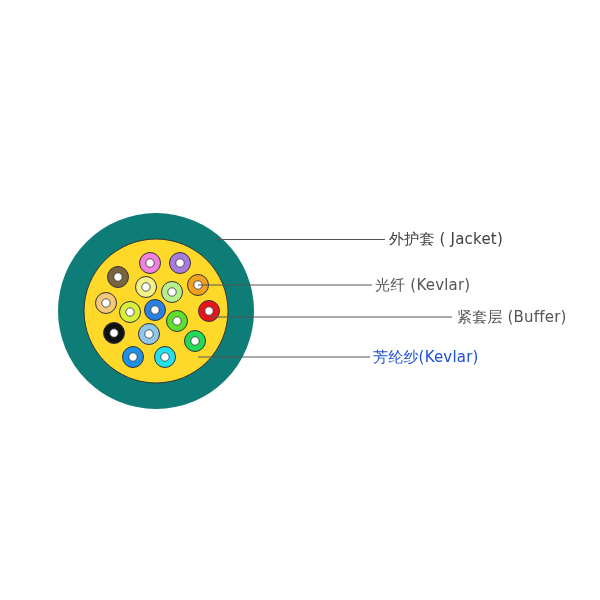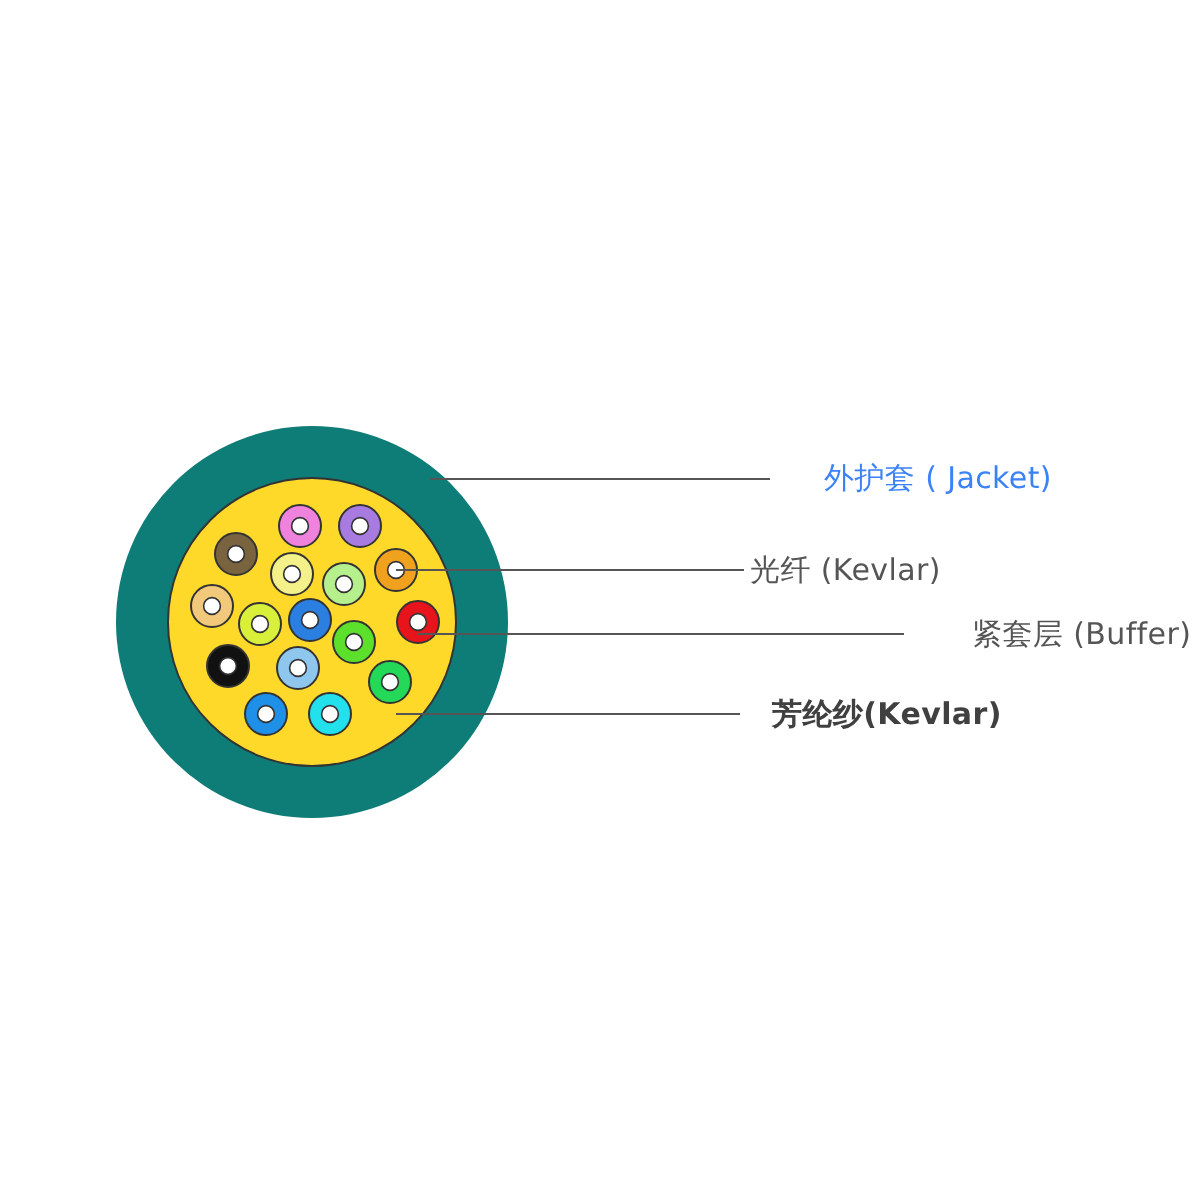--- a/index.html
+++ b/index.html
@@ -88,16 +88,16 @@
       </g>
     </g>
   <g id="lines">
       <line x1="215" y1="239.5" x2="385" y2="239.5" stroke="#555555" stroke-width="1"></line>
       <line x1="198" y1="285" x2="372" y2="285" stroke="#555555" stroke-width="1"></line>
       <line x1="209" y1="317" x2="452" y2="317" stroke="#555555" stroke-width="1"></line>
       <line x1="198" y1="357" x2="370" y2="357" stroke="#555555" stroke-width="1"></line>
     </g>
 </svg>
 
-<div id="label-jacket" class="label" style="left: 389px; top: 230px; color: #3b82f6; margin-left: 23px;">外护套 ( Jacket)</div>
+<div id="label-jacket" class="label" style="left: 389px; top: 230px; color: #404040;">外护套 ( Jacket)</div>
 <div id="label-fiber" class="label" style="left: 375px; top: 276px; color: rgb(85, 85, 85);">光纤 (Kevlar)</div>
-<div id="label-buffer" class="label" style="left: 457px; top: 308px; color: rgb(85, 85, 85); margin-left: 29px;">紧套层 (Buffer)</div>
-<div id="label-kevlar" class="label" style="left: 386px; top: 348px; color: #404040; font-weight: bold;">芳纶纱(Kevlar)</div>
+<div id="label-buffer" class="label" style="left: 457px; top: 308px; color: rgb(85, 85, 85);">紧套层 (Buffer)</div>
+<div id="label-kevlar" class="label" style="left: 373px; top: 348px; color: #1d4ed8;">芳纶纱(Kevlar)</div>
 
 </body></html>

